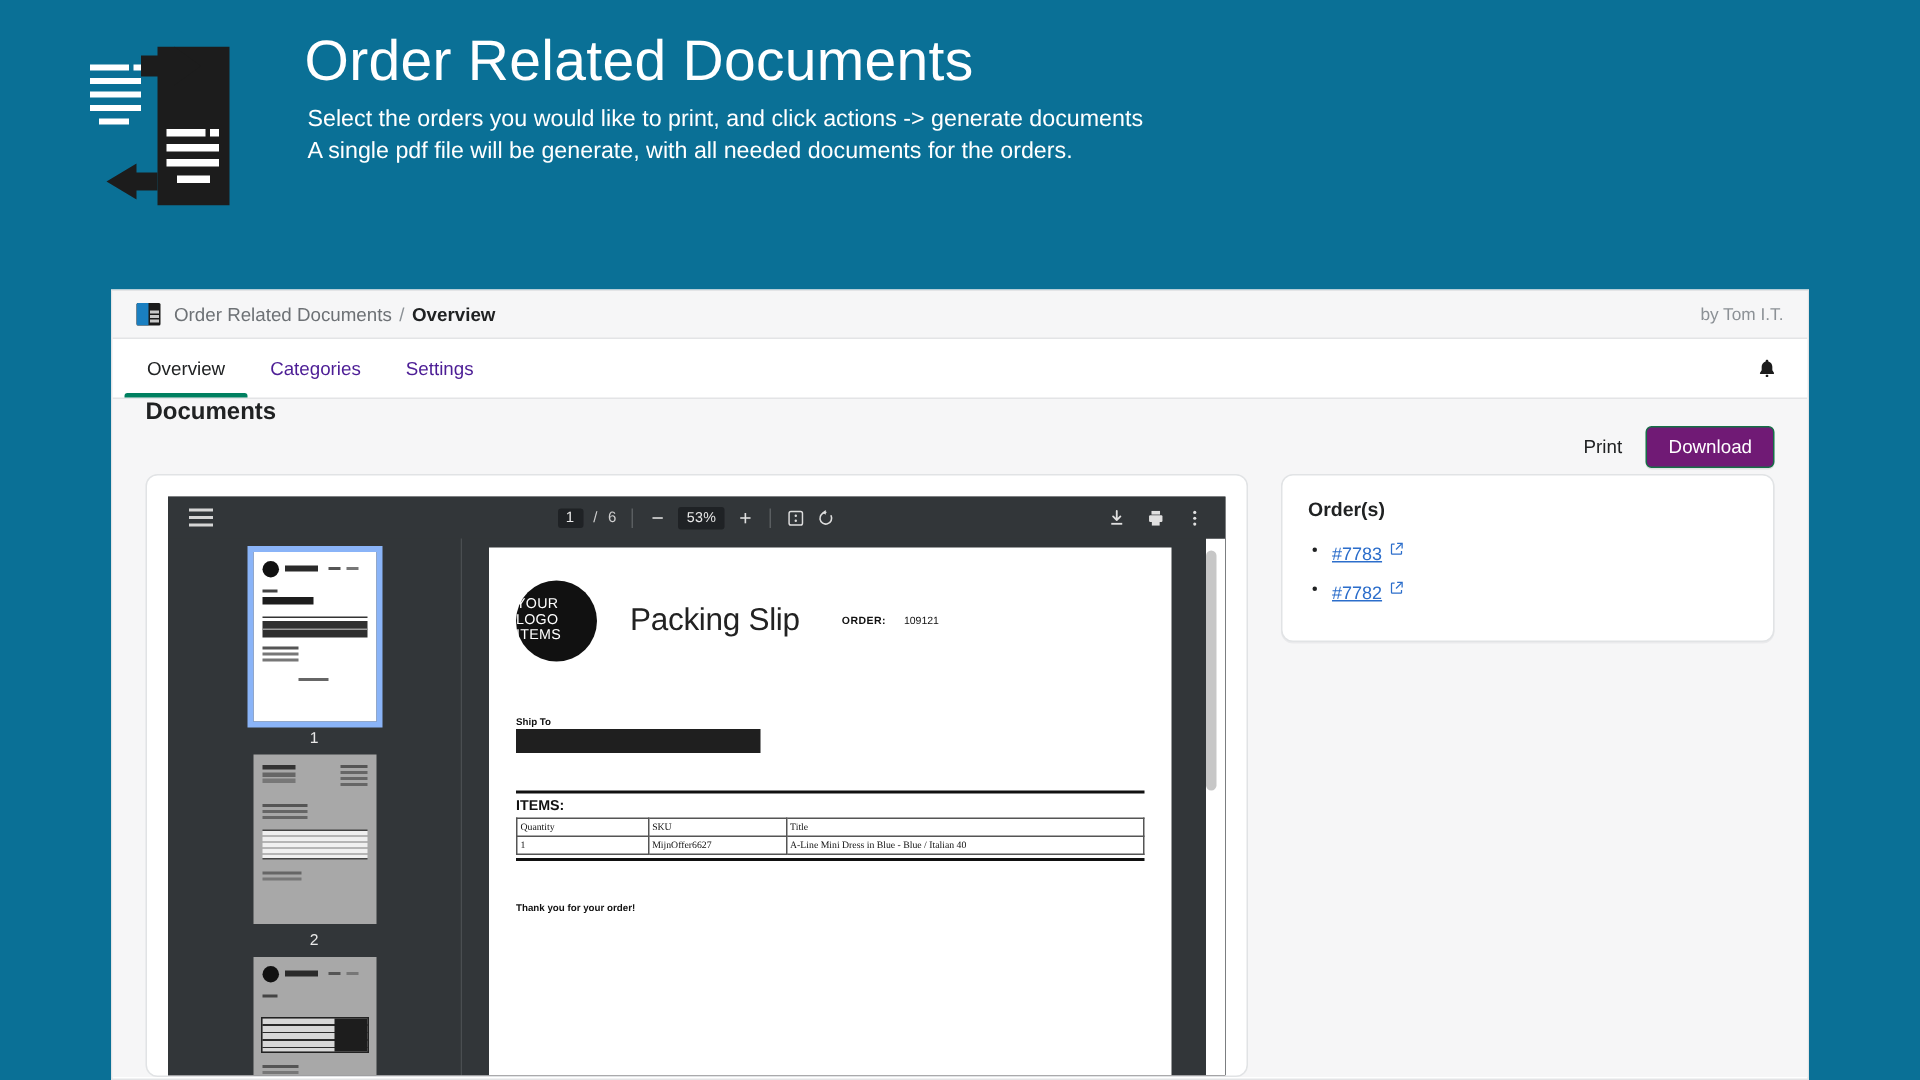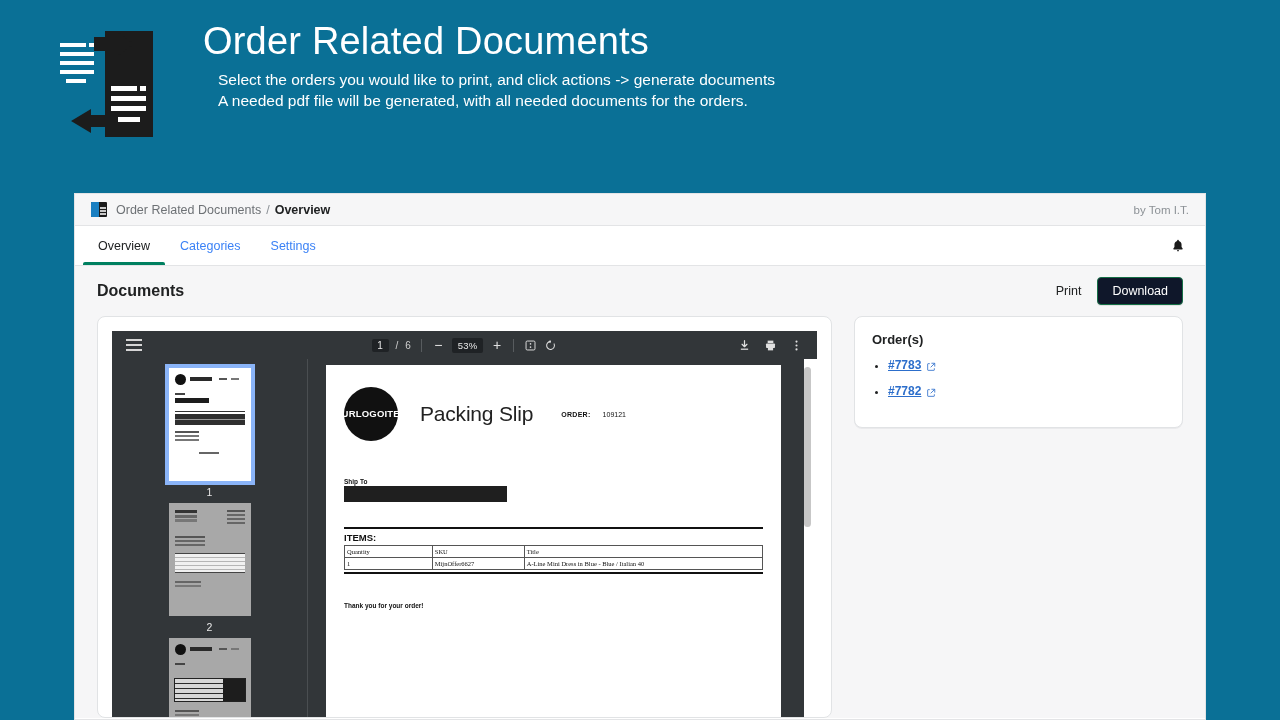--- a/index.html
+++ b/index.html
@@ -19,21 +19,21 @@
   .promo-icon {
     position: absolute; left: 58px; top: 31px;
     width: 110px; height: 106px;
   }
   .promo-title {
     position: absolute; left: 203px; top: 20px;
     font-size: 38px; font-weight: 400; color: #ffffff;
     letter-spacing: .2px; white-space: nowrap;
   }
   .promo-sub {
-    position: absolute; left: 218px; top: 70px;
+    position: absolute; left: 205px; top: 70px;
     font-size: 15.5px; color: #ffffff; line-height: 20.5px;
     white-space: nowrap;
   }
 
   
   .app {
     position: absolute; left: 74px; top: 193px;
     width: 1132px; height: 527px;
     background: #ffffff;
     border: 1px solid #e3e4e6;
@@ -73,21 +73,21 @@
   
   .tabbar {
     position: relative; height: 40px; width: 100%;
     background: #ffffff; border-bottom: 1px solid #e3e4e6;
     display: flex; align-items: stretch; padding-left: 8px;
   }
   .tab {
     position: relative;
     display: flex; align-items: center;
     padding: 0 15px;
-    font-size: 12.5px; color: #3b82f6;
+    font-size: 12.5px; color: #4c1d95;
     cursor: pointer; white-space: nowrap;
   }
   .tab.active { color: #202223; font-weight: 400; }
   .tab.active:after {
     content: ""; position: absolute; left: 0; right: 0; bottom: 0;
     height: 3px; background: #008060; border-radius: 2px 2px 0 0;
   }
   .bell {
     margin-left: auto; margin-right: 18px;
     align-self: center;
@@ -97,31 +97,31 @@
 
   
   .body {
     position: relative; width: 100%;
     height: calc(100% - 73px);
     background: #f6f6f7;
     padding: 0 22px;
     overflow: hidden;
   }
   .pagehead {
-    height: 50px; display: flex; align-items: center;
+    height: 50px; display: flex; align-items: flex-start; flex-direction: column;
   }
   .pagetitle { font-size: 16px; font-weight: 600; color: #202223; }
   .pageactions { margin-left: auto; display: flex; align-items: center; gap: 14px; }
   .btn-plain {
     font-size: 12.5px; color: #202223; background: none;
     border: none; cursor: pointer; padding: 5px 2px;
     font-family: inherit;
   }
   .btn-primary {
-    font-size: 12.5px; color: #ffffff; background: #0f172a;
+    font-size: 12.5px; color: #ffffff; background: #701a75;
     border: 1px solid #156f46; border-radius: 4px;
     padding: 6px 14px; cursor: pointer; font-family: inherit;
     box-shadow: 0 1px 0 rgba(0,0,0,.08);
   }
 
   
   .cols { display: flex; gap: 22px; height: calc(100% - 50px); }
   .col-main { width: 735px; flex: none; }
   .col-side { flex: 1; }
 
@@ -294,23 +294,23 @@
   }
   .sheet {
     position: absolute; left: 18px; top: 6px;
     width: 455px; height: 600px;
     background: #ffffff;
   }
   .sheet-pad { padding: 22px 18px 0 18px; position: relative; }
   .logo {
     width: 54px; height: 54px; border-radius: 50%;
     background: #111111; color: #ffffff;
-    display: flex; flex-direction: row; align-items: center;
+    display: flex; flex-direction: column; align-items: flex-start;
     justify-content: center; line-height: 10.5px;
-    font-size: 9.5px; font-weight: 700; letter-spacing: .2px;
+    font-size: 9.5px; font-weight: 400; letter-spacing: .2px;
     flex: none;
   }
   .doc-head { display: flex; align-items: center; gap: 22px; }
   .doc-title {
     font-size: 21px; color: #222; font-weight: 400;
     letter-spacing: -.2px;
   }
   .doc-order {
     display: flex; align-items: baseline; gap: 12px;
     margin-left: 6px;
@@ -355,22 +355,22 @@
   }
 
   
   .orders { padding: 15px 17px 17px 17px; }
   .orders-h {
     font-size: 13px; font-weight: 600; color: #202223;
     margin-bottom: 11px;
   }
   .orders ul { list-style: none; }
   .orders li {
-    display: flex; align-items: flex-start;
-    margin: 0 0 8px 16px; position: relative; font-weight: bold;
+    display: flex; align-items: flex-end;
+    margin: 0 0 8px 16px; position: relative;
   }
   .orders li:before {
     content: ""; position: absolute; left: -13px; top: 7px;
     width: 3px; height: 3px; border-radius: 50%; background: #202223;
   }
   .olink {
     font-size: 12px; color: #2c6ecb; text-decoration: underline;
     cursor: pointer; margin-right: 5px;
   }
 </style>
@@ -390,21 +390,21 @@
     <rect x="53" y="55" width="26" height="5" fill="#fff"></rect>
     <rect x="82" y="55" width="6" height="5" fill="#fff"></rect>
     <rect x="53" y="65" width="35" height="5" fill="#fff"></rect>
     <rect x="53" y="75" width="35" height="5" fill="#fff"></rect>
     <rect x="60" y="86" width="22" height="5" fill="#fff"></rect>
     <path d="M47 84 h-14 v-6 l-20 12 20 12 v-6 h14 z" fill="#1c1c1c"></path>
   </svg>
   <div class="promo-title">Order Related Documents</div>
   <div class="promo-sub">
     <div>Select the orders you would like to print, and click actions -&gt; generate documents</div>
-    <div>A needed pdf file will be generated, with all needed documents for the orders.</div>
+    <div>A single pdf file will be generate, with all needed documents for the orders.</div>
   </div>
 </div>
 
 <div class="app">
 
   <div class="topbar">
     <div class="fav"></div>
     <span class="crumb">Order Related Documents</span>
     <span class="crumb-sep">/</span>
     <span class="crumb-cur">Overview</span>

